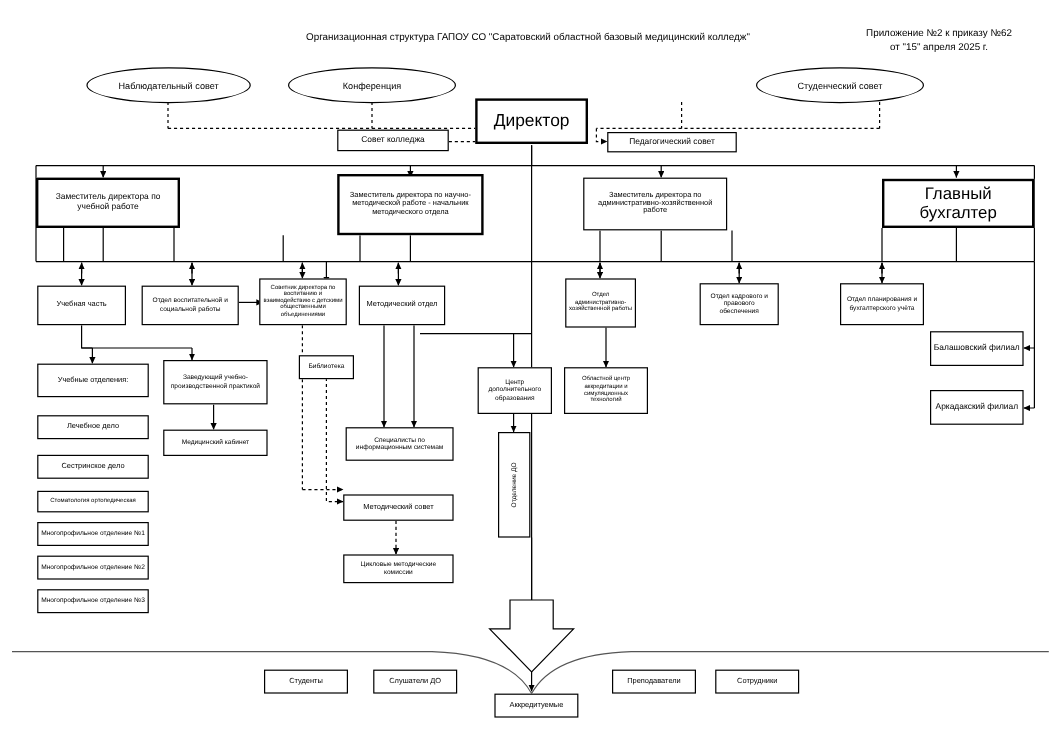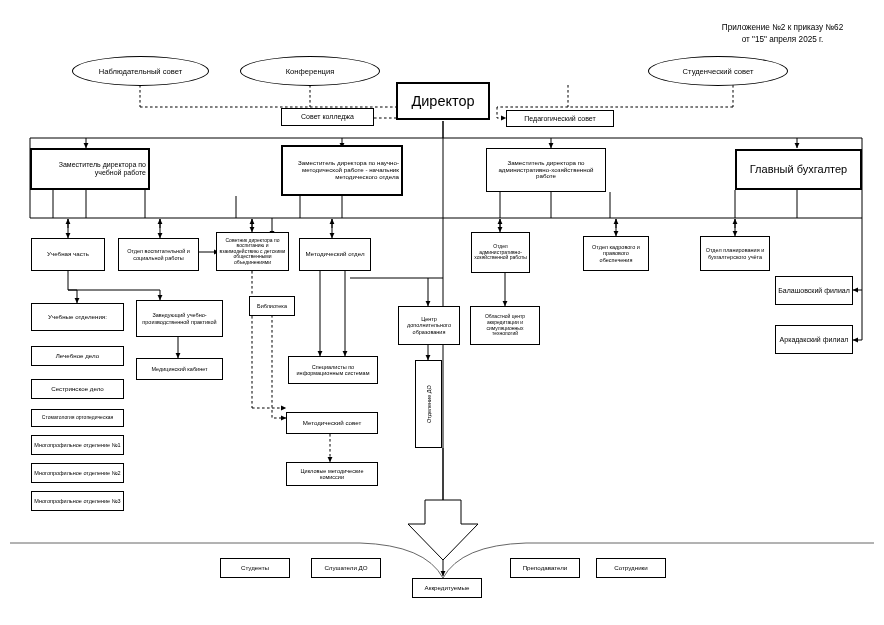--- a/index.html
+++ b/index.html
@@ -30,21 +30,21 @@
     border: 1px solid #000;
     background: #fff;
     display: flex;
     align-items: center;
     justify-content: center;
     text-align: center;
     padding: 1px 2px;
     line-height: 1.12;
     color: #000;
   }
-  .node.thick { border-width: 2px; text-align: right; }
+  .node.thick { border-width: 2px; }
   .node.med   { border-width: 1.5px; }
   .ellipse {
     position: absolute;
     box-sizing: border-box;
     border: 1px solid #000;
     border-radius: 50%;
     background: #fff;
     display: flex;
     align-items: center;
     justify-content: center;
@@ -61,28 +61,29 @@
     position: absolute;
     left: 0; top: 0;
     width: 884px;
     height: 625px;
     pointer-events: none;
   }
   .f7  { font-size: 7px; }
   .f62 { font-size: 6.2px; }
   .f55 { font-size: 5.5px; }
   .f5  { font-size: 5px; }
-  .f8  { font-size: 11px; }
+  .f8  { font-size: 14px; }
   .f14 { font-size: 14.5px; }
 </style>
 </head>
 <body>
 
 <div id="root">
 
+  <div class="ttl" style="left:230px; top:25px; width:420px;">Организационная структура ГАПОУ СО "Саратовский областной базовый медицинский колледж"</div>
   <div class="ttl" style="left:700px; top:22px; width:165px;">Приложение №2 к приказу №62</div>
   <div class="ttl" style="left:700px; top:34px; width:165px;">от "15" апреля 2025 г.</div>
 
   <svg class="wires" viewBox="0 0 884 625">
     <defs>
       <marker id="ah" markerWidth="7" markerHeight="7" refX="5.4" refY="2.6" orient="auto">
         <path d="M0,0 L5.6,2.6 L0,5.2 z" fill="#000"></path>
       </marker>
       <marker id="ahd" markerWidth="7" markerHeight="7" refX="5.4" refY="2.6" orient="auto">
         <path d="M0,0 L5.6,2.6 L0,5.2 z" fill="#000"></path>
@@ -184,21 +185,21 @@
       <path d="M443,560 L443,576" marker-end="url(#ah)"></path>
     </g>
   </svg>
 
   <div class="ellipse" style="left:240px; top:56px; width:140px; height:30px;">
     <span>Конференция</span>
   </div>
   <div class="ellipse" style="left:72px; top:56px; width:137px; height:30px;">
     <span>Наблюдательный совет</span>
   </div>
-  <div class="ellipse" style="left:648px; top:56px; width:140px; height:30px;">
+  <div class="ellipse" style="left:630px; top:56px; width:140px; height:30px;">
     <span>Студенческий совет</span>
   </div>
 
   <div class="node thick f14" style="left:396px; top:82px; width:94px; height:38px;">
     <span>Директор</span>
   </div>
   <div class="node f7" style="left:281px; top:108px; width:93px; height:18px;">
     <span>Совет колледжа</span>
   </div>
   <div class="node f7" style="left:506px; top:110px; width:108px; height:17px;">

